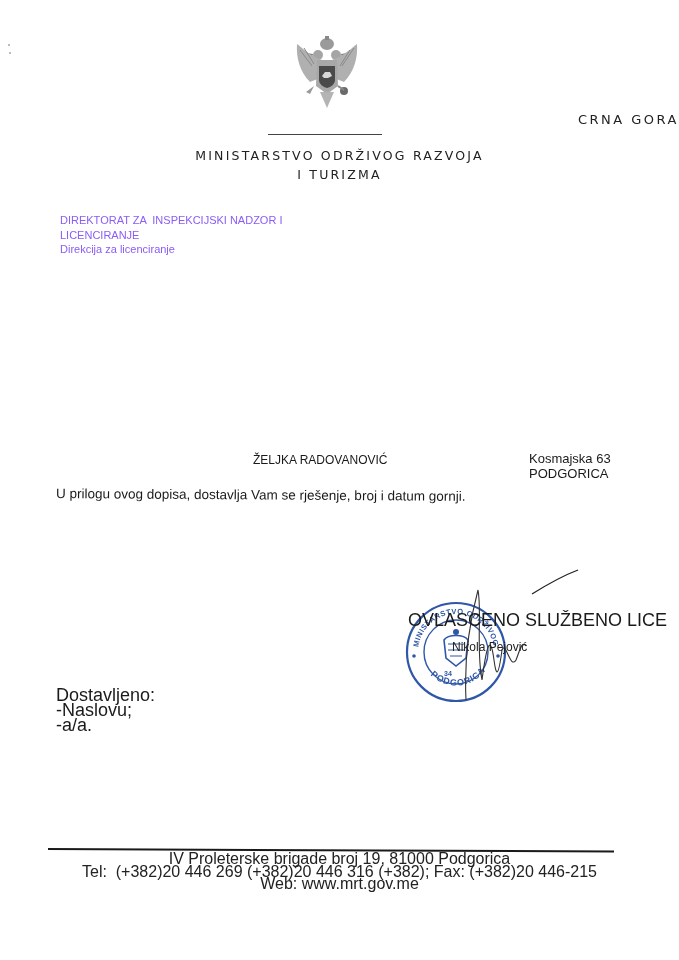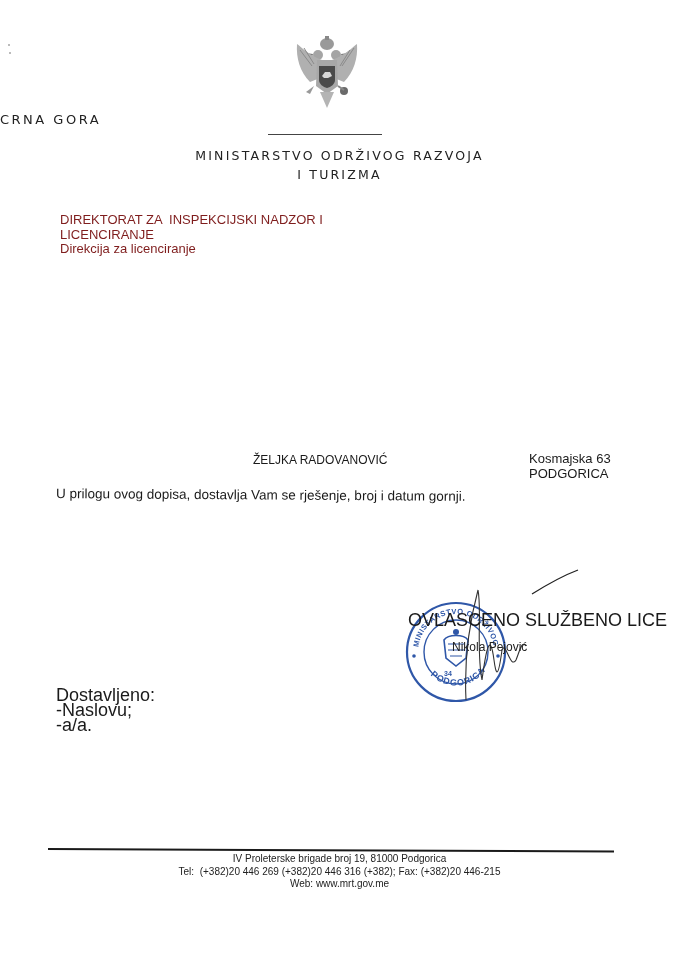--- a/index.html
+++ b/index.html
@@ -16,21 +16,21 @@
       color: #1a1a1a;
     }
     .abs { position: absolute; }
 
     
     .coat {
       left: 292px; top: 36px; width: 70px; height: 76px;
     }
     .country {
       left: 0; width: 679px; top: 112px;
-      text-align: left;
+      text-align: right;
       font-family: "DejaVu Sans", sans-serif;
       font-size: 13px;
       letter-spacing: 2.5px;
       color: #222;
     }
     .rule-top {
       left: 268px; top: 134px; width: 114px; height: 1px;
       background: #444;
     }
     .ministry {
@@ -39,23 +39,23 @@
       font-family: "DejaVu Sans", sans-serif;
       font-size: 12.5px;
       letter-spacing: 2.2px;
       line-height: 19px;
       color: #222;
     }
 
     
     .sender {
       left: 60px; top: 213px;
-      font-size: 13px;
+      font-size: 11px;
       line-height: 14.5px;
-      color: #7f1d1d;
+      color: #8b5cf6;
     }
     .sender div { white-space: nowrap; }
 
     
     .recipient-name {
       left: 253px; top: 421px;
       font-size: 12px;
       margin-top: 32px;
     }
     .recipient-address {
@@ -107,21 +107,21 @@
     
     .rule-bottom {
       left: 48px; top: 848px; width: 566px; height: 2px;
       background: #1a1a1a;
       transform: rotate(0.25deg);
       transform-origin: left center;
     }
     .footer {
       left: 0; width: 679px; top: 853px;
       text-align: center;
-      font-size: 10px;
+      font-size: 16px;
       line-height: 12.5px;
       color: #222;
     }
 
     .speck { background: #bbb; width: 2px; height: 2px; }
   </style>
 </head>
 <body>
 
 <div class="abs speck" style="left:8px;top:44px;"></div>

